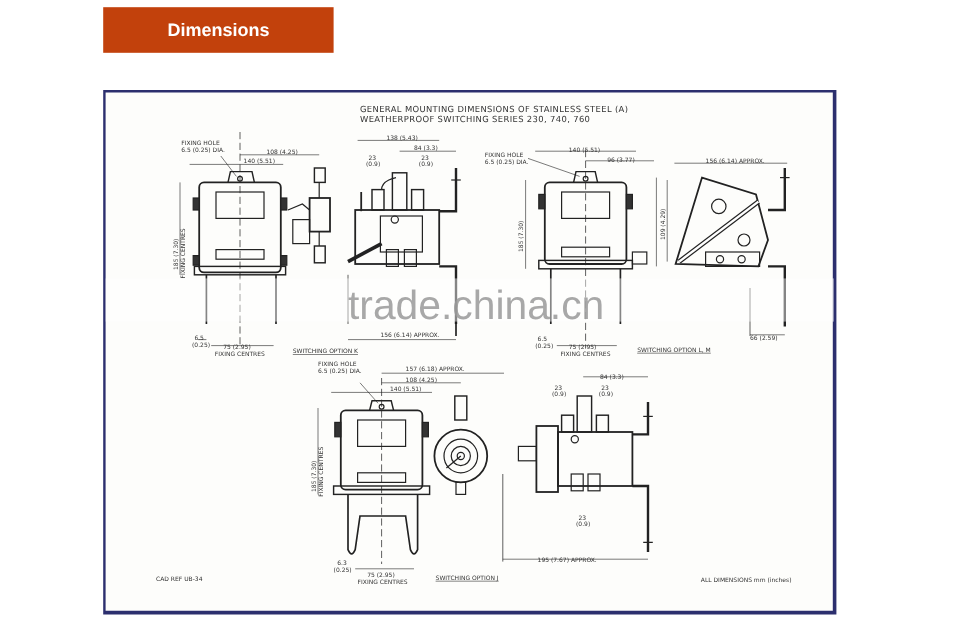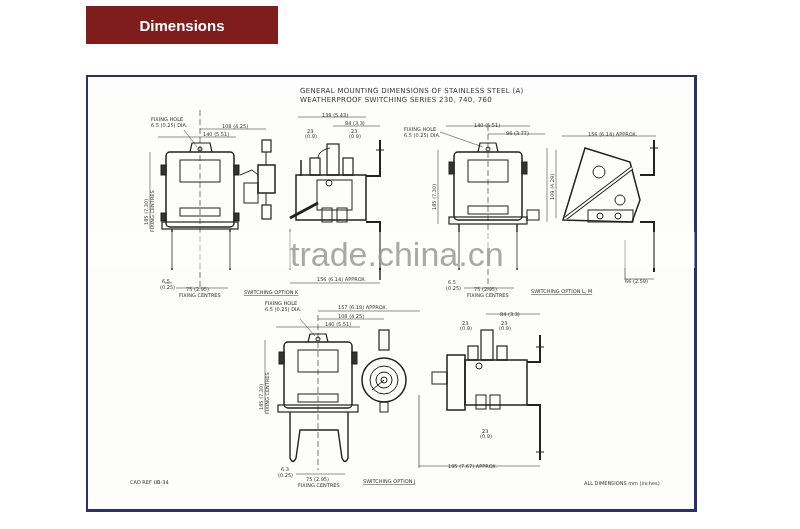--- a/index.html
+++ b/index.html
@@ -1,17 +1,17 @@
 <!DOCTYPE html>
 <html><head>
 <meta charset="utf-8">
 <style>
   html, body { margin:0; padding:0; background:#ffffff; }
   body { width:800px; height:529px; position:relative; overflow:hidden; font-family:"Liberation Sans", sans-serif; }
-  .header-tab { position:absolute; left:86px; top:6px; width:192px; height:38px; background:#7f1d1d; color:#ffffff; font-weight:bold; font-size:15px; display:flex; align-items:center; justify-content:center; }
+  .header-tab { position:absolute; left:86px; top:6px; width:192px; height:38px; background:#c2410c; color:#ffffff; font-weight:bold; font-size:15px; display:flex; align-items:center; justify-content:center; }
   .frame { position:absolute; left:86px; top:75px; width:611px; height:437px; border:2px solid #2c2f6e; border-right-width:3px; border-bottom-width:3px; background:#fdfdfb; box-sizing:border-box; }
   svg { position:absolute; left:0; top:0; }
   .title-text { font-family:"DejaVu Sans", sans-serif; fill:#333; font-size:7px; letter-spacing:0.3px; }
   .dim { font-family:"DejaVu Sans", sans-serif; fill:#333; font-size:5px; }
   .lbl { font-family:"DejaVu Sans", sans-serif; fill:#333; font-size:5px; text-decoration:underline; }
   .wm { font-family:"Liberation Sans", sans-serif; font-size:34px; fill:#9a9a9a; opacity:0.85; }
 </style>
 </head>
 <body>
 

